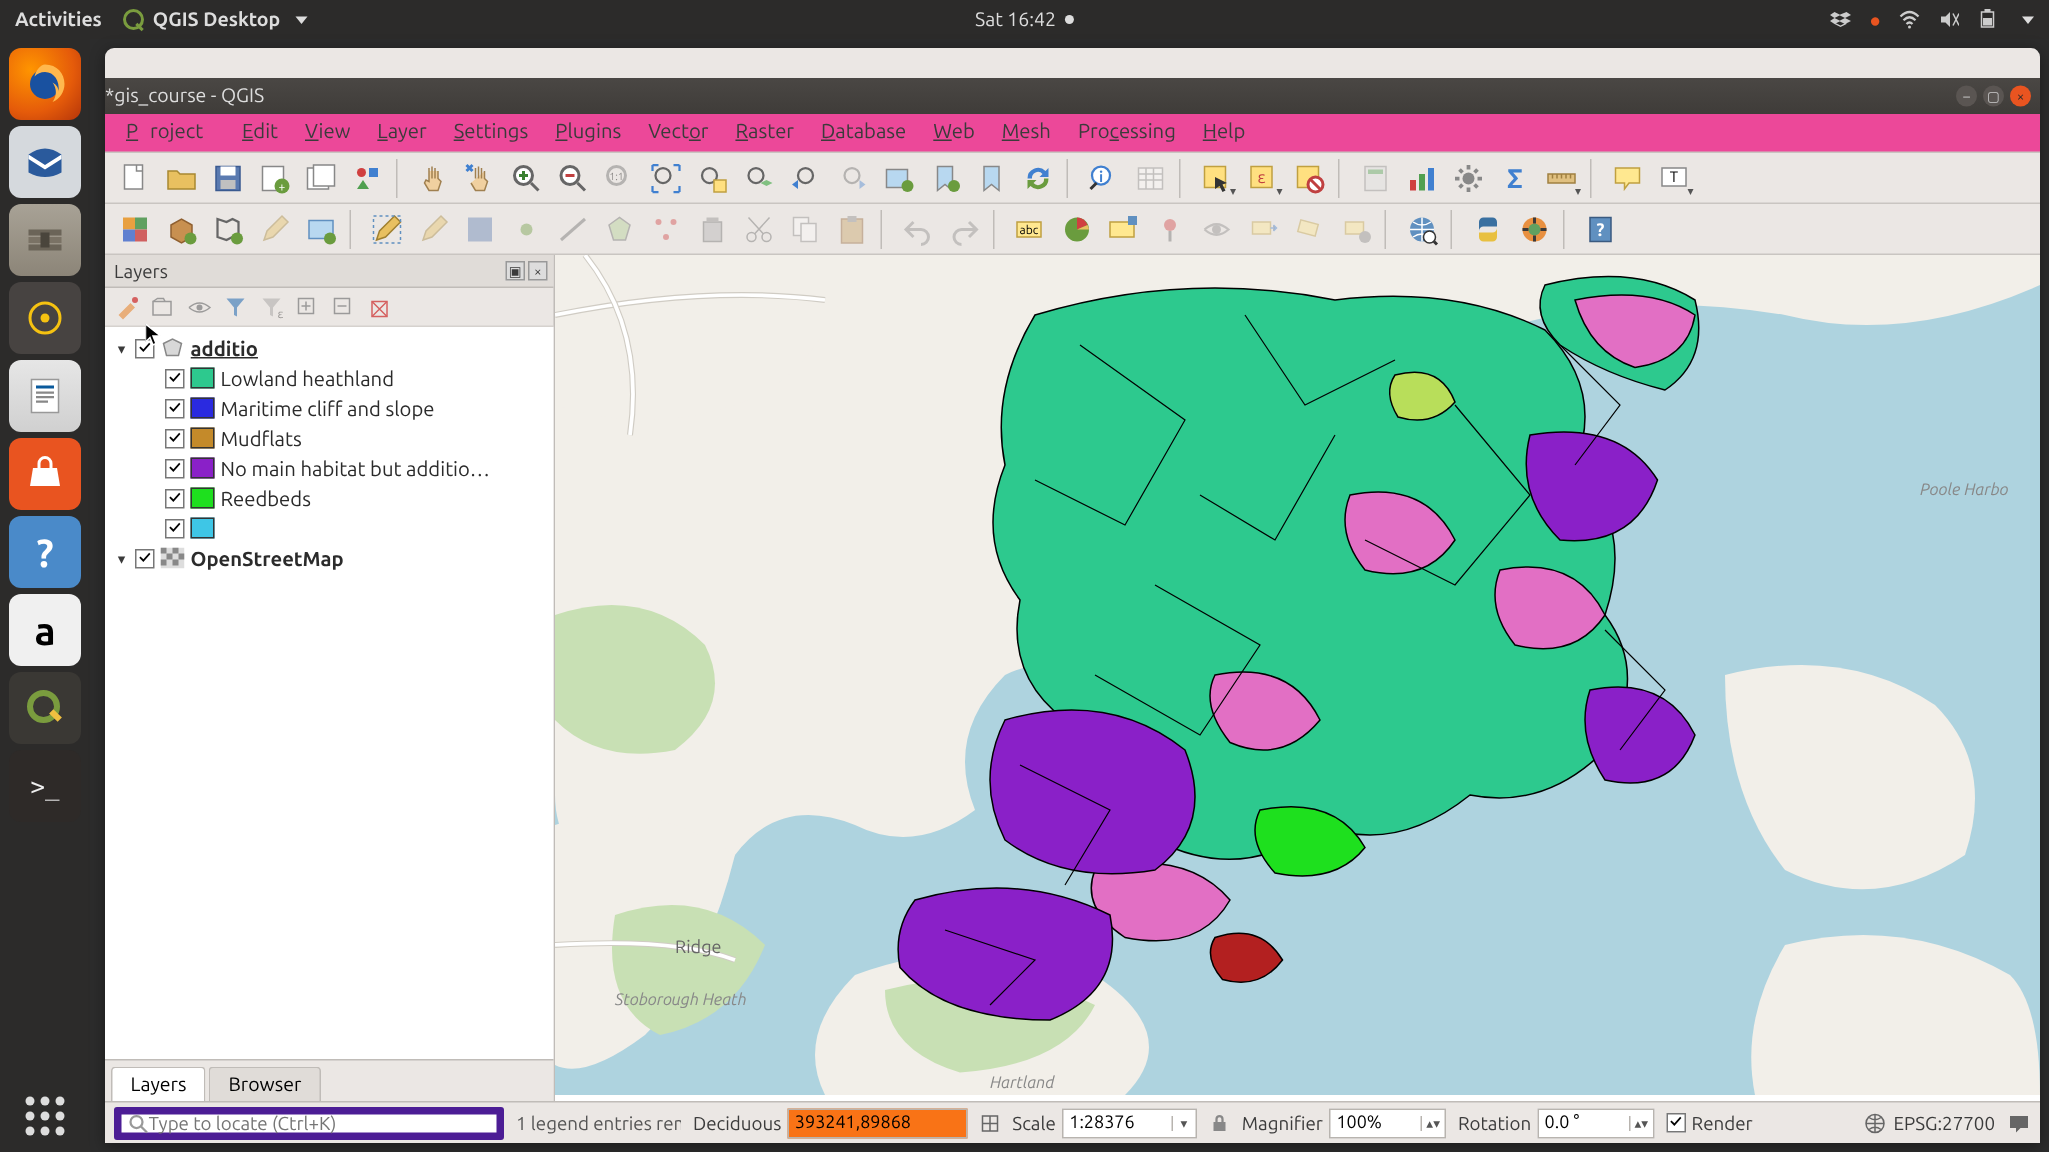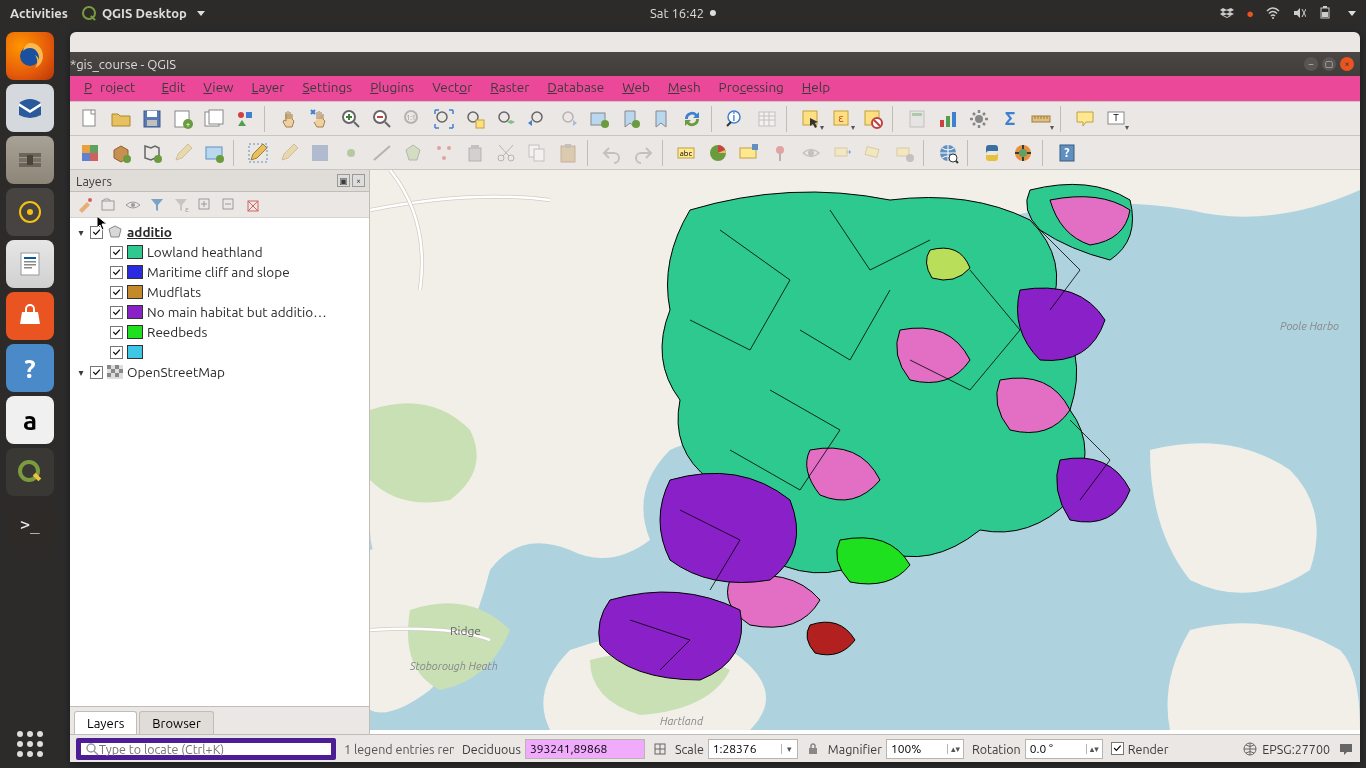--- a/index.html
+++ b/index.html
@@ -85,21 +85,21 @@
 .road-outline { stroke:#d0ccc4; stroke-width:4; fill:none;}
 .map-label { font-size:11px; fill:#888; font-style:italic;}
 .town-label { font-size:12px; fill:#666; }
 .habitat-overlay { position:absolute; inset:0;}
 
 
 .statusbar { height:28px; background:#ebe7e4; border-top:1px solid #c0bcb8; display:flex; align-items:center; padding:0 6px; gap:8px; font-size:12.5px; color:#3b3b3b;}
 .locator { display:flex; align-items:center; border:5px solid #4c1d95; background:#fff; border-radius:2px; height:22px; padding:0 4px; width:260px;}
 .locator input { border:none; outline:none; font-size:12.5px; flex:1; color:#999; background:transparent;}
 .status-field { display:flex; align-items:center; gap:4px;}
-.status-input { border:1px solid #b8b4af; background:#f0abfc; height:20px; padding:0 4px; font-size:12px;}
+.status-input { border:1px solid #b8b4af; background:#f97316; height:20px; padding:0 4px; font-size:12px;}
 .combo { display:flex; align-items:center; border:1px solid #b8b4af; background:#fff; height:20px;}
 .combo input { border:none; outline:none; font-size:12px; padding:0 4px; background:transparent;}
 .combo .arr { width:16px; text-align:center; border-left:1px solid #b8b4af; font-size:9px; color:#555;}
 .cursor-arrow { position:absolute; width:12px; height:16px; pointer-events:none; z-index:100;}
 
 </style>
 </head>
 <body>
 
 <div class="ubuntu-bar">
@@ -719,21 +719,21 @@
           <span class="tree-check checked"></span>
           <svg width="16" height="14" viewBox="0 0 16 14">
               <rect width="16" height="14" fill="#ddd"></rect>
               <rect width="4" height="4" fill="#888"></rect>
               <rect x="8" width="4" height="4" fill="#888"></rect>
               <rect x="4" y="4" width="4" height="4" fill="#888"></rect>
               <rect x="12" y="4" width="4" height="4" fill="#888"></rect>
               <rect y="8" width="4" height="4" fill="#888"></rect>
               <rect x="8" y="8" width="4" height="4" fill="#888"></rect>
             </svg>
-          <span class="layer-name" style="font-weight:normal">OpenStreetMap</span>
+          <span class="layer-name" style="font-weight:bold">OpenStreetMap</span>
         </div>
       </div>
       <div class="panel-tabs">
         <div class="panel-tab active">Layers</div>
         <div class="panel-tab">Browser</div>
       </div>
     </div>
 
     <div class="map-canvas">
       <svg class="basemap" viewBox="0 0 990 560" preserveAspectRatio="none">

